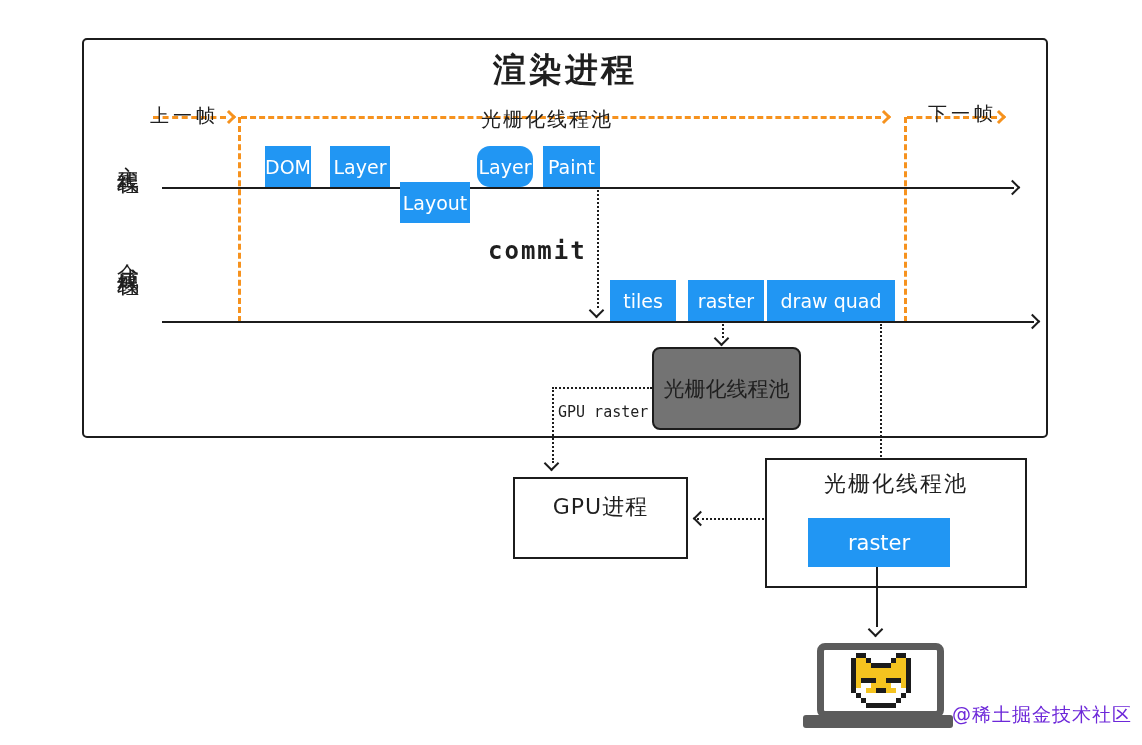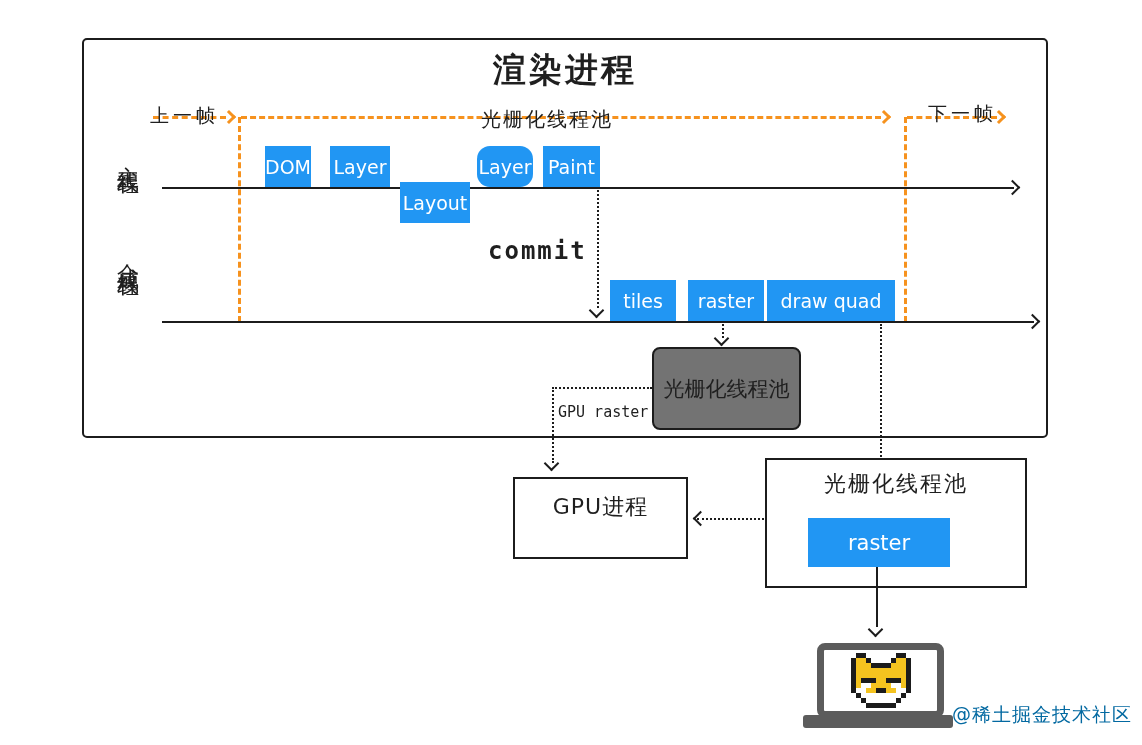--- a/index.html
+++ b/index.html
@@ -72,21 +72,21 @@
                  color:#fff; display:flex; align-items:center; justify-content:center;
                  font-size:21px; font-weight:500; }
 
   
   .laptop-screen { left:817px; top:643px; width:127px; height:75px;
                    border:7px solid #5c5c5c; border-radius:8px; background:#fff;
                    display:flex; align-items:center; justify-content:center; }
   .laptop-base { left:803px; top:715px; width:150px; height:13px;
                  background:#5c5c5c; border-radius:3px; }
 
-  .watermark { left:952px; top:702px; font-size:19px; color:#0369a1; letter-spacing:1px; }
+  .watermark { left:952px; top:702px; font-size:19px; color:#6d28d9; letter-spacing:1px; }
 </style>
 </head>
 <body>
 
 <div id="canvas">
 
   <div class="abs outer-box"></div>
   <div class="abs diagram-title">渲染进程</div>
 
   <div class="abs odash-h" style="left:153px; top:116px; width:73px;"></div>

